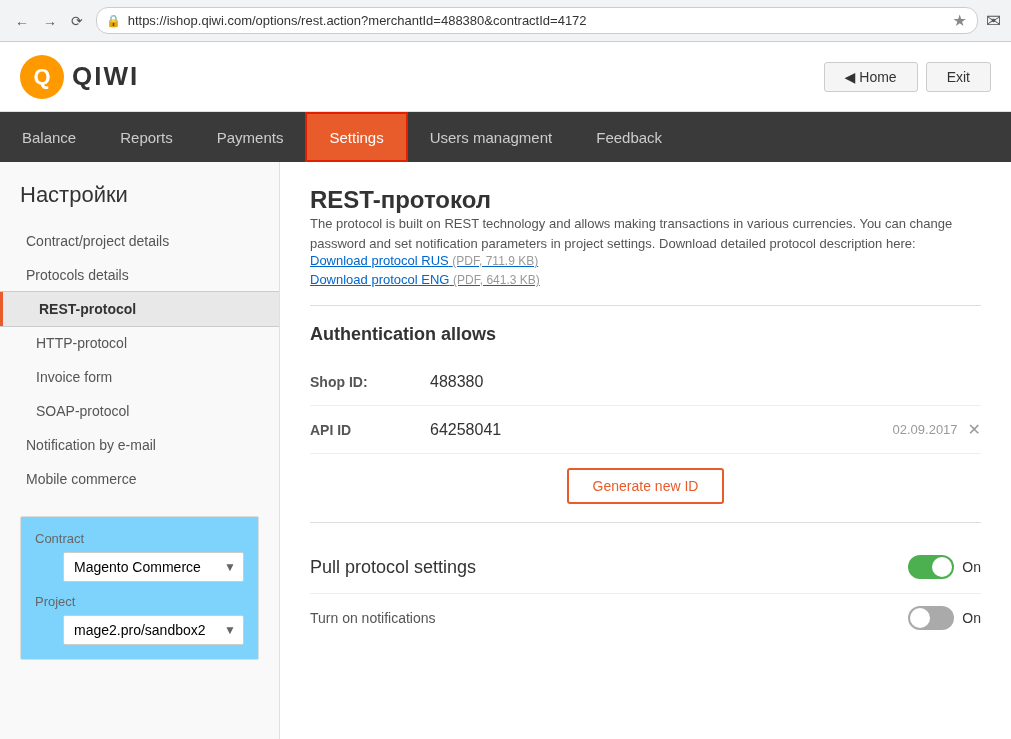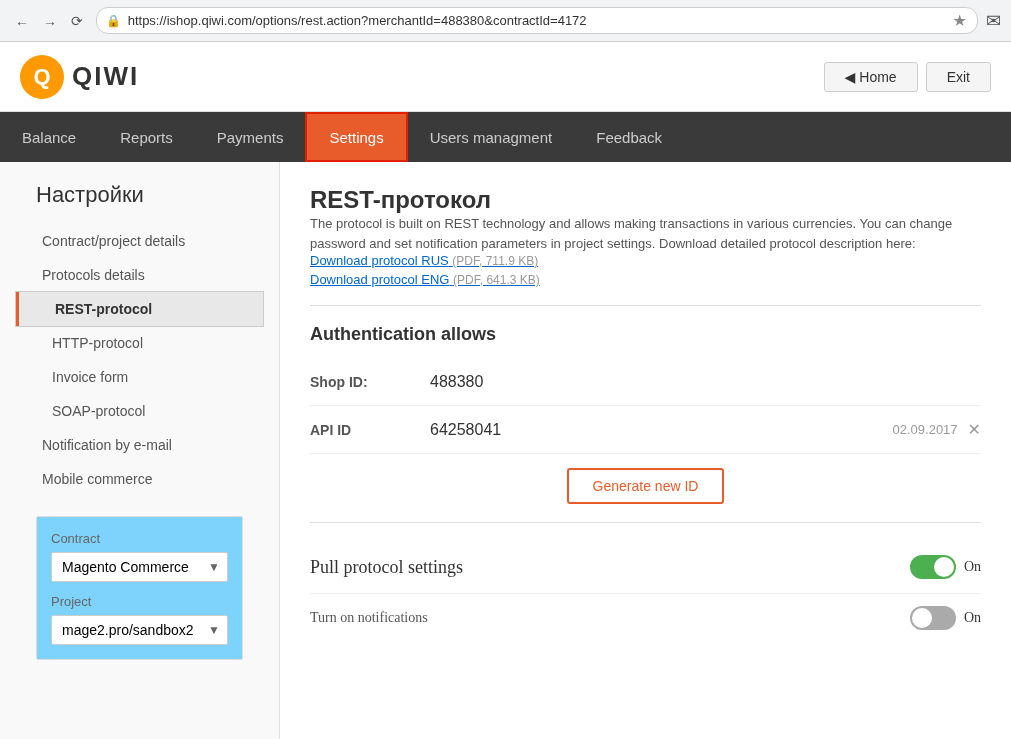--- a/index.html
+++ b/index.html
@@ -149,21 +149,21 @@
       height: calc(739px - 42px - 70px - 50px);
       overflow: hidden;
     }
 
     
     .sidebar {
       width: 280px;
       min-width: 280px;
       background: #f9f9f9;
       border-right: 1px solid #e0e0e0;
-      padding: 20px 16px;
+      padding: 20px 0;
       overflow-y: auto;
     }
     .sidebar-title {
       font-size: 22px;
       color: #333;
       padding: 0 20px 16px;
     }
     .sidebar-item {
       padding: 9px 20px 9px 26px;
       cursor: pointer;
@@ -187,20 +187,21 @@
       padding: 14px;
       border-radius: 2px;
     }
     .sidebar-box-label {
       font-size: 13px;
       color: #666;
       margin-bottom: 6px;
     }
     .dropdown-wrapper {
       position: relative;
+      margin-left: 28px;
     }
     .dropdown-wrapper select {
       width: 100%;
       padding: 6px 10px;
       border: 1px solid #ccc;
       border-radius: 2px;
       background: #fff;
       font-size: 14px;
       cursor: pointer;
       appearance: none;
@@ -296,21 +297,20 @@
       background: #fff;
       color: #e85c2b;
       font-size: 14px;
       cursor: pointer;
       text-align: center;
     }
 
     
     .pull-section {
       margin-top: 10px;
-      font-family: Liberation Serif, serif;
     }
     .pull-row {
       display: flex;
       align-items: center;
       padding: 14px 0;
       border-bottom: 1px solid #eee;
     }
     .pull-label {
       flex: 1;
       font-size: 18px;

